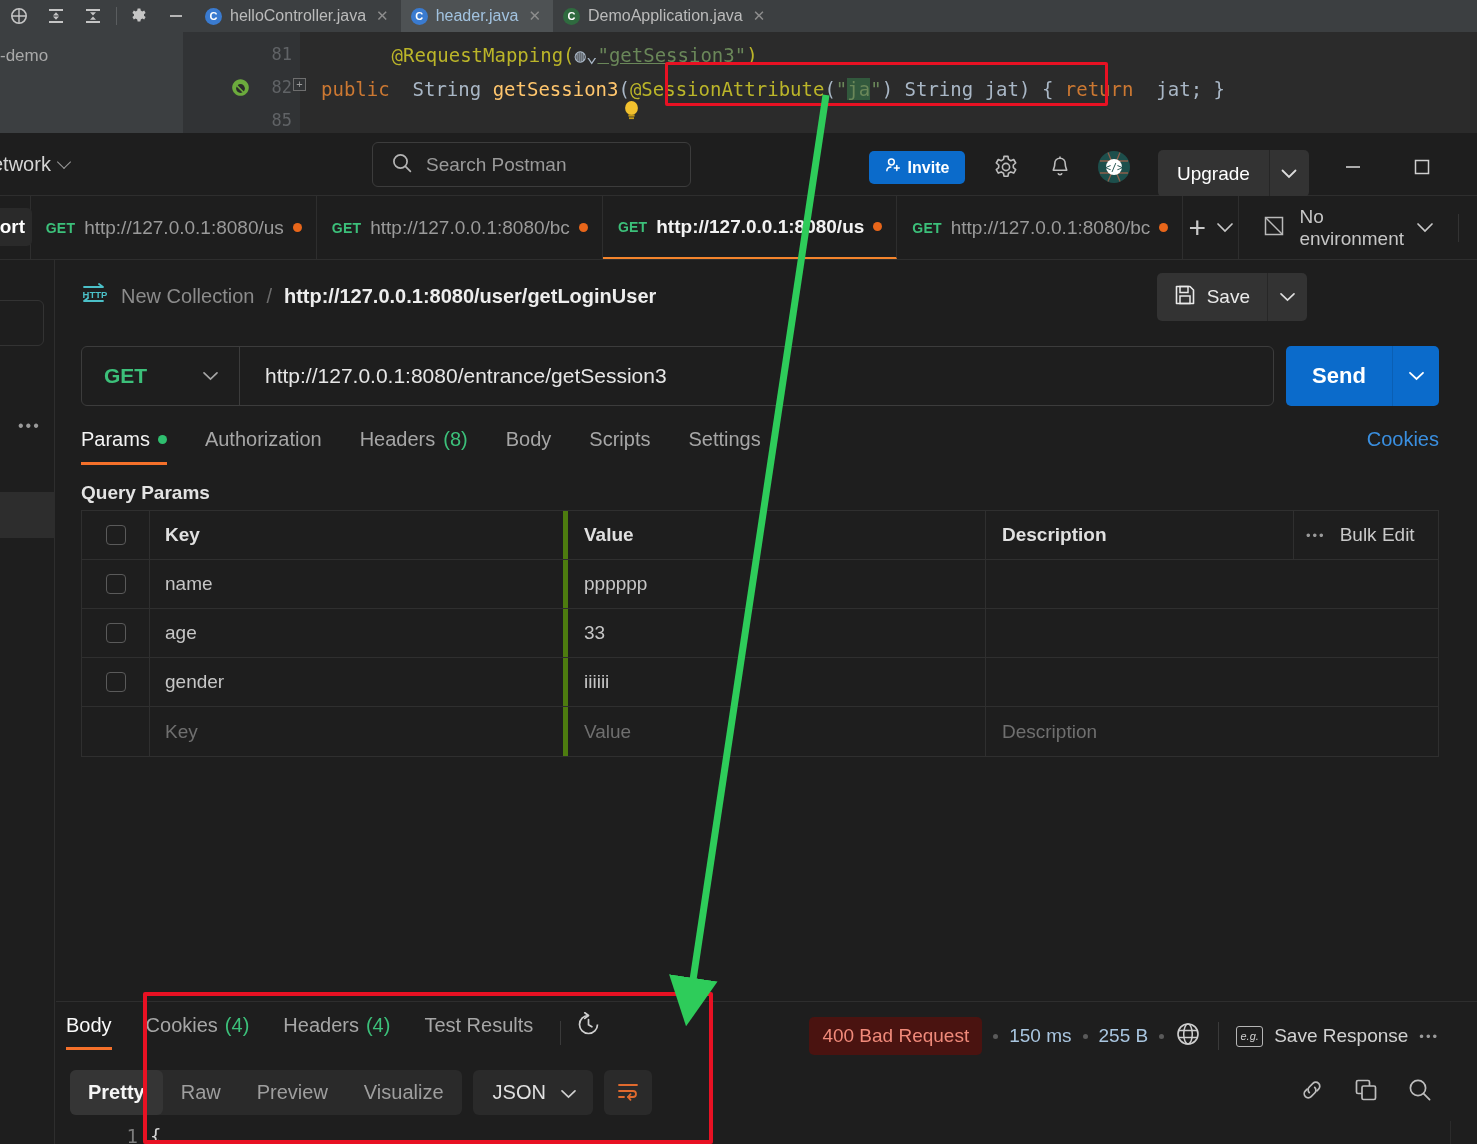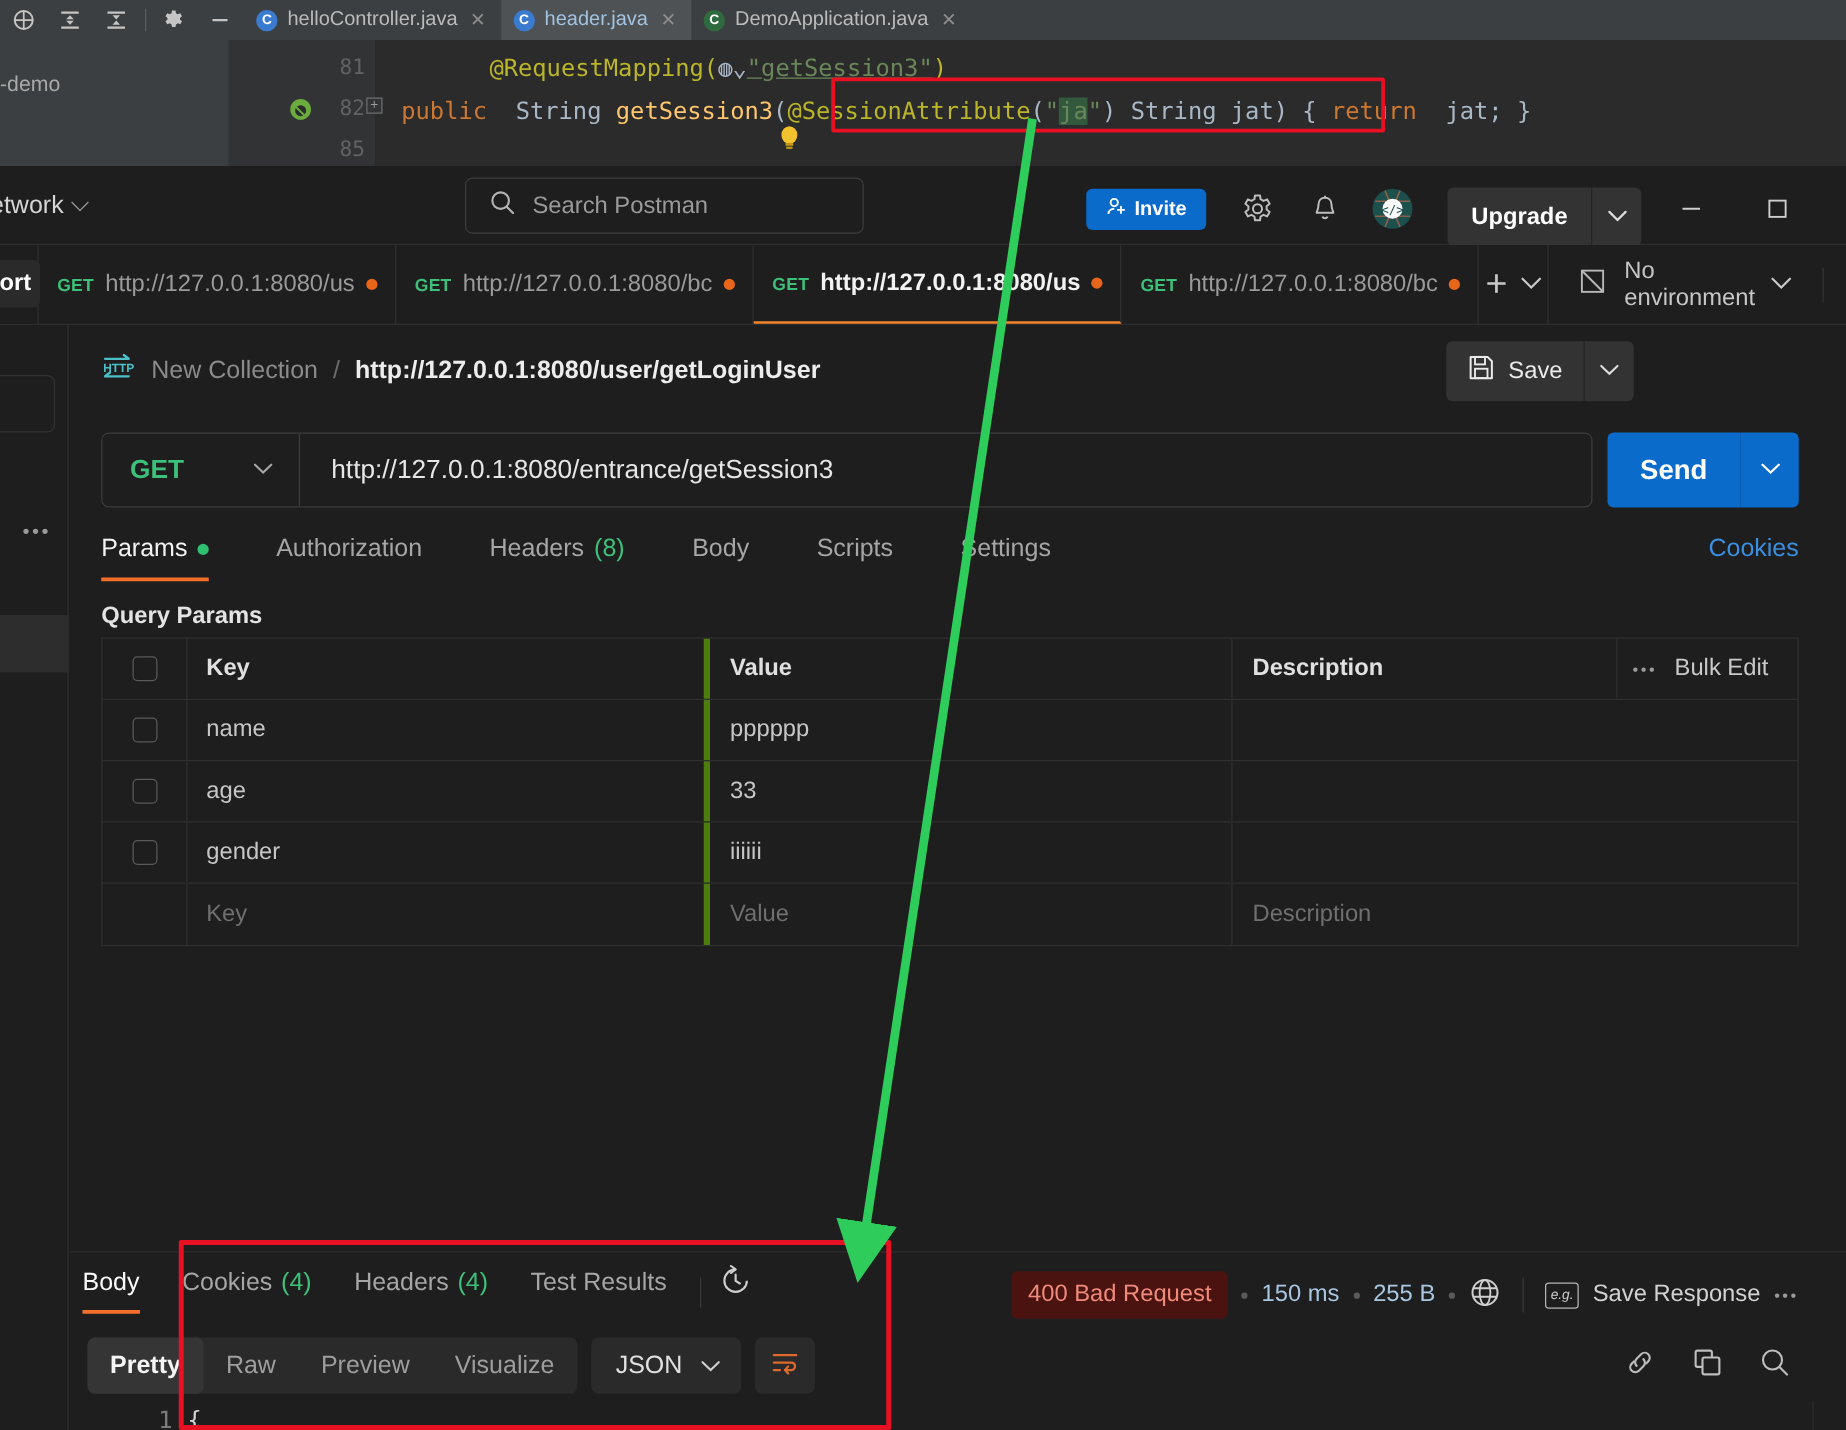--- a/index.html
+++ b/index.html
@@ -19,21 +19,21 @@
   .ide-div { width: 1px; height: 18px; background: #5a5d5f; margin: 0 4px; }
 
   .ide-tabs { position: absolute; left: 195px; top: 0; height: 32px; display: flex; align-items: stretch; }
   .ide-tab { display: flex; align-items: center; gap: 8px; padding: 0 12px 0 10px; height: 32px; font-size: 16px; color: #bbbbbb; }
   .ide-tab.active { background: #4e5254; color: #a2c3e0; }
   .ide-tab .tname { white-space: nowrap; }
   .ide-tab .tclose { color: #8d8d8d; font-size: 15px; margin-left: 2px; }
   .jc-badge { width: 17px; height: 17px; border-radius: 50%; background: #3a7bd0; color: #fff; font-size: 11px; display: flex; align-items: center; justify-content: center; font-weight: bold; }
   .jc-badge.run { background: #2f6b3f; }
 
-  .ide-left { position: absolute; left: 0; top: 44px; width: 183px; height: 101px; background: #3c3f41; }
+  .ide-left { position: absolute; left: 0; top: 32px; width: 183px; height: 101px; background: #3c3f41; }
   .ide-proj { position: absolute; left: 0; top: 14px; font-size: 17px; color: #a9a9a9; white-space: nowrap; }
 
   .ide-editor { position: absolute; left: 183px; top: 32px; right: 0; height: 101px; background: #2b2b2b; }
   .gutter { position: absolute; left: 0; top: 0; width: 117px; height: 101px; background: #313335; }
   .gline { position: absolute; right: 8px; font-family: "DejaVu Sans Mono", monospace; font-size: 17px; color: #606366; }
   .gicon { position: absolute; }
   .code-row { position: absolute; left: 117px; font-family: "DejaVu Sans Mono", monospace; font-size: 19px; white-space: pre; }
   .k-ann { color: #bbb529; }
   .k-str { color: #6a8759; }
   .k-kw  { color: #cc7832; }
@@ -52,21 +52,21 @@
 
   
   .pm-head { position: absolute; left: 0; top: 0; width: 1477px; height: 63px; background: #1e1e1e; border-bottom: 1px solid #2e2e2e; }
   .ws-name { position: absolute; left: -8px; top: 20px; display: flex; align-items: center; gap: 8px; color: #d5d5d5; font-size: 20px; }
   .chev { display: inline-block; width: 10px; height: 10px; border-right: 1.6px solid #9a9a9a; border-bottom: 1.6px solid #9a9a9a; transform: rotate(45deg); position: relative; top: -3px; }
   .search-box { position: absolute; left: 372px; top: 9px; width: 319px; height: 45px; border: 1px solid #3c3c3c; border-radius: 6px; display: flex; align-items: center; gap: 13px; padding: 0 18px; }
   .search-ph { color: #9a9a9a; font-size: 19px; }
   .invite-btn { position: absolute; left: 869px; top: 18px; width: 96px; height: 33px; background: #0b6bcb; border-radius: 5px; display: flex; align-items: center; justify-content: center; gap: 6px; color: #fff; font-size: 16px; font-weight: bold; }
   .hicon { position: absolute; top: 17px; width: 34px; height: 34px; display: flex; align-items: center; justify-content: center; color: #bdbdbd; }
   .upg { position: absolute; left: 1158px; top: 17px; height: 47px; display: flex; align-items: stretch; }
-  .upg-main { background: #333333; border-radius: 5px 0 0 5px; padding: 0 19px; display: flex; align-items: center; color: #fff; font-size: 19px; font-weight: bold; }
+  .upg-main { background: #333333; border-radius: 5px 0 0 5px; padding: 0 19px; display: flex; align-items: center; color: #fff; font-size: 19px; font-weight: normal; }
   .upg-ch { background: #333333; border-radius: 0 5px 5px 0; width: 40px; display: flex; align-items: center; justify-content: center; border-left: 1px solid #262626; }
   .wbtn { position: absolute; top: 17px; width: 44px; height: 34px; display: flex; align-items: center; justify-content: center; color: #cfcfcf; }
 
   
   .pm-tabs { position: absolute; left: 0; top: 63px; width: 1477px; height: 64px; background: #1e1e1e; border-bottom: 1px solid #2e2e2e; display: flex; align-items: stretch; }
   .sb-col { width: 55px; border-right: 1px solid #2e2e2e; position: relative; background: #1e1e1e; }
   .sb-import { position: absolute; left: -36px; top: 12px; width: 68px; height: 38px; background: #2a2a2a; border-radius: 5px; display: flex; align-items: center; justify-content: flex-end; padding-right: 7px; color: #fff; font-size: 19px; font-weight: bold; }
   .rtab { position: relative; display: flex; align-items: center; gap: 9px; padding: 0 14px 0 15px; border-right: 1px solid #2e2e2e; cursor: default; }
   .rtab .meth { color: #3cc07a; font-size: 14px; font-weight: bold; letter-spacing: .2px; }
   .rtab .url { color: #9a9a9a; font-size: 19px; white-space: nowrap; overflow: hidden; }
@@ -100,21 +100,21 @@
 
   .url-bar { position: absolute; left: 25px; top: 86px; right: 38px; height: 60px; display: flex; align-items: stretch; }
   .url-input { flex: 1; border: 1px solid #3c3c3c; border-radius: 6px; display: flex; align-items: stretch; background: #1e1e1e; }
   .method-sel { width: 158px; display: flex; align-items: center; justify-content: space-between; padding: 0 20px 0 22px; border-right: 1px solid #3c3c3c; }
   .method-txt { color: #3cc07a; font-size: 21px; font-weight: bold; }
   .url-val { flex: 1; display: flex; align-items: center; padding-left: 25px; color: #e6e6e6; font-size: 21px; }
   .send-btn { margin-left: 12px; width: 153px; display: flex; align-items: stretch; }
   .send-main { flex: 1; background: #0b6bcb; border-radius: 5px 0 0 5px; display: flex; align-items: center; justify-content: center; color: #fff; font-size: 22px; font-weight: bold; }
   .send-ch { width: 47px; background: #0b6bcb; border-radius: 0 5px 5px 0; display: flex; align-items: center; justify-content: center; border-left: 1px solid #0a5fb4; }
 
-  .req-tabs { position: absolute; left: 25px; top: 168px; display: flex; align-items: center; gap: 16px; }
+  .req-tabs { position: absolute; left: 25px; top: 168px; display: flex; align-items: center; gap: 0; }
   .rqt { position: relative; padding: 0 19px 14px 19px; color: #a6a6a6; font-size: 20px; display: flex; align-items: center; gap: 8px; }
   .rqt:first-child { padding-left: 0; }
   .rqt.active { color: #f3f3f3; }
   .rqt.active::after { content: ""; position: absolute; left: 0; right: 19px; bottom: 0; height: 3px; background: #f4702a; }
   .green-dot { width: 9px; height: 9px; border-radius: 50%; background: #2fbf6f; }
   .count { color: #3cc07a; }
   .cookies-link { position: absolute; right: 38px; top: 168px; color: #3a8fe0; font-size: 20px; }
 
   .qp-title { position: absolute; left: 25px; top: 222px; color: #e3e3e3; font-size: 19px; font-weight: bold; }
 

